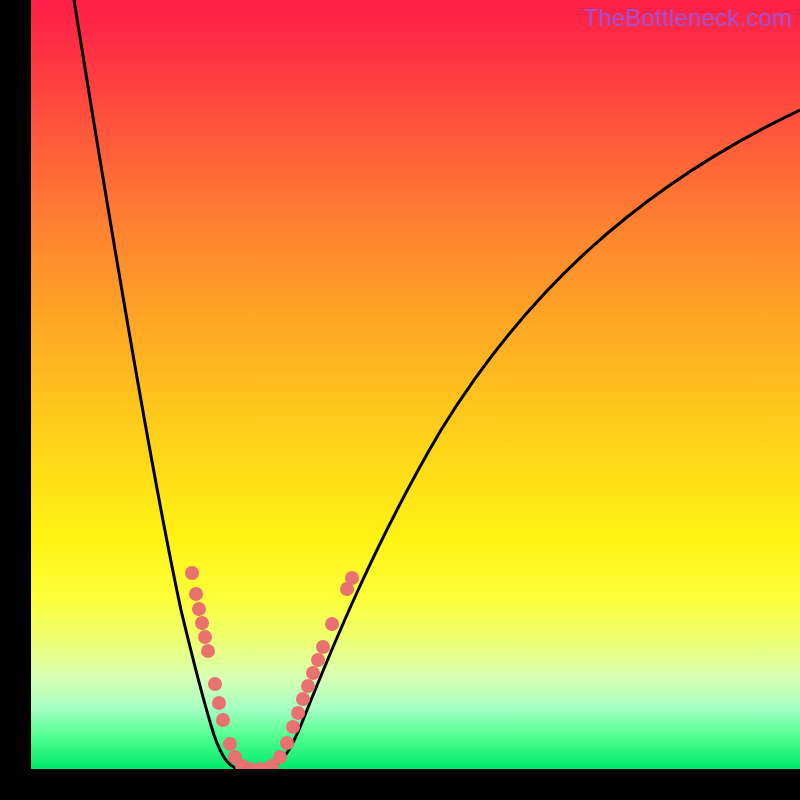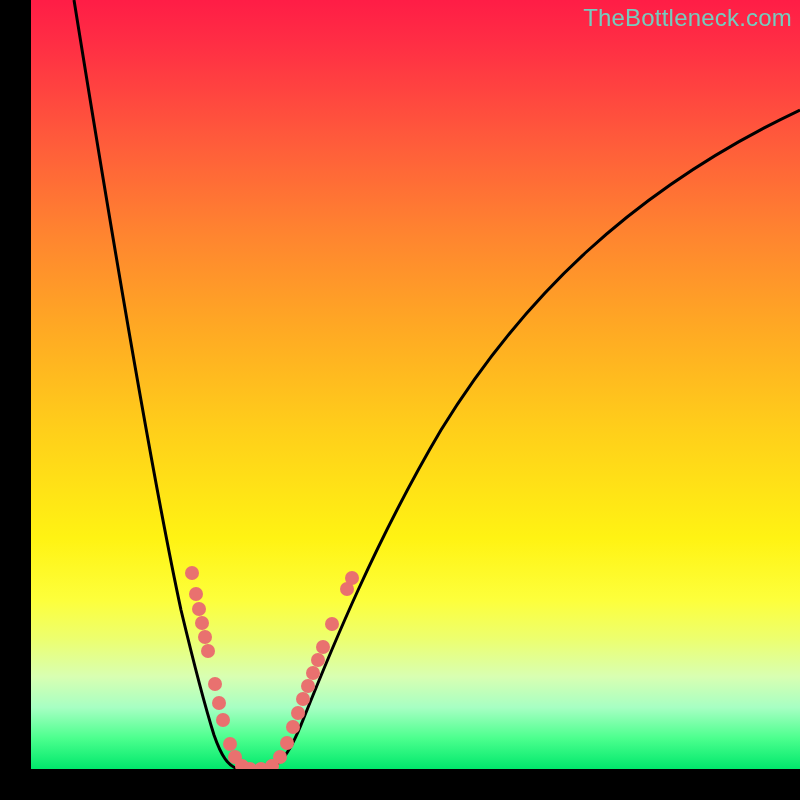--- a/index.html
+++ b/index.html
@@ -40,21 +40,21 @@
       #d8ffb2 88%,
       #a7ffc3 92%,
       #4cff8e 96%,
       #00e86b 100%
     );
   }
   .watermark {
     position: absolute;
     top: 4px;
     right: 8px;
-    color: #5eead4;
+    color: #8b5cf6;
     font-size: 24px;
     letter-spacing: 0.2px;
     font-weight: 500;
     opacity: 0.85;
     user-select: none;
   }
   svg.curves {
     position: absolute;
     left: 0;
     top: 0;

